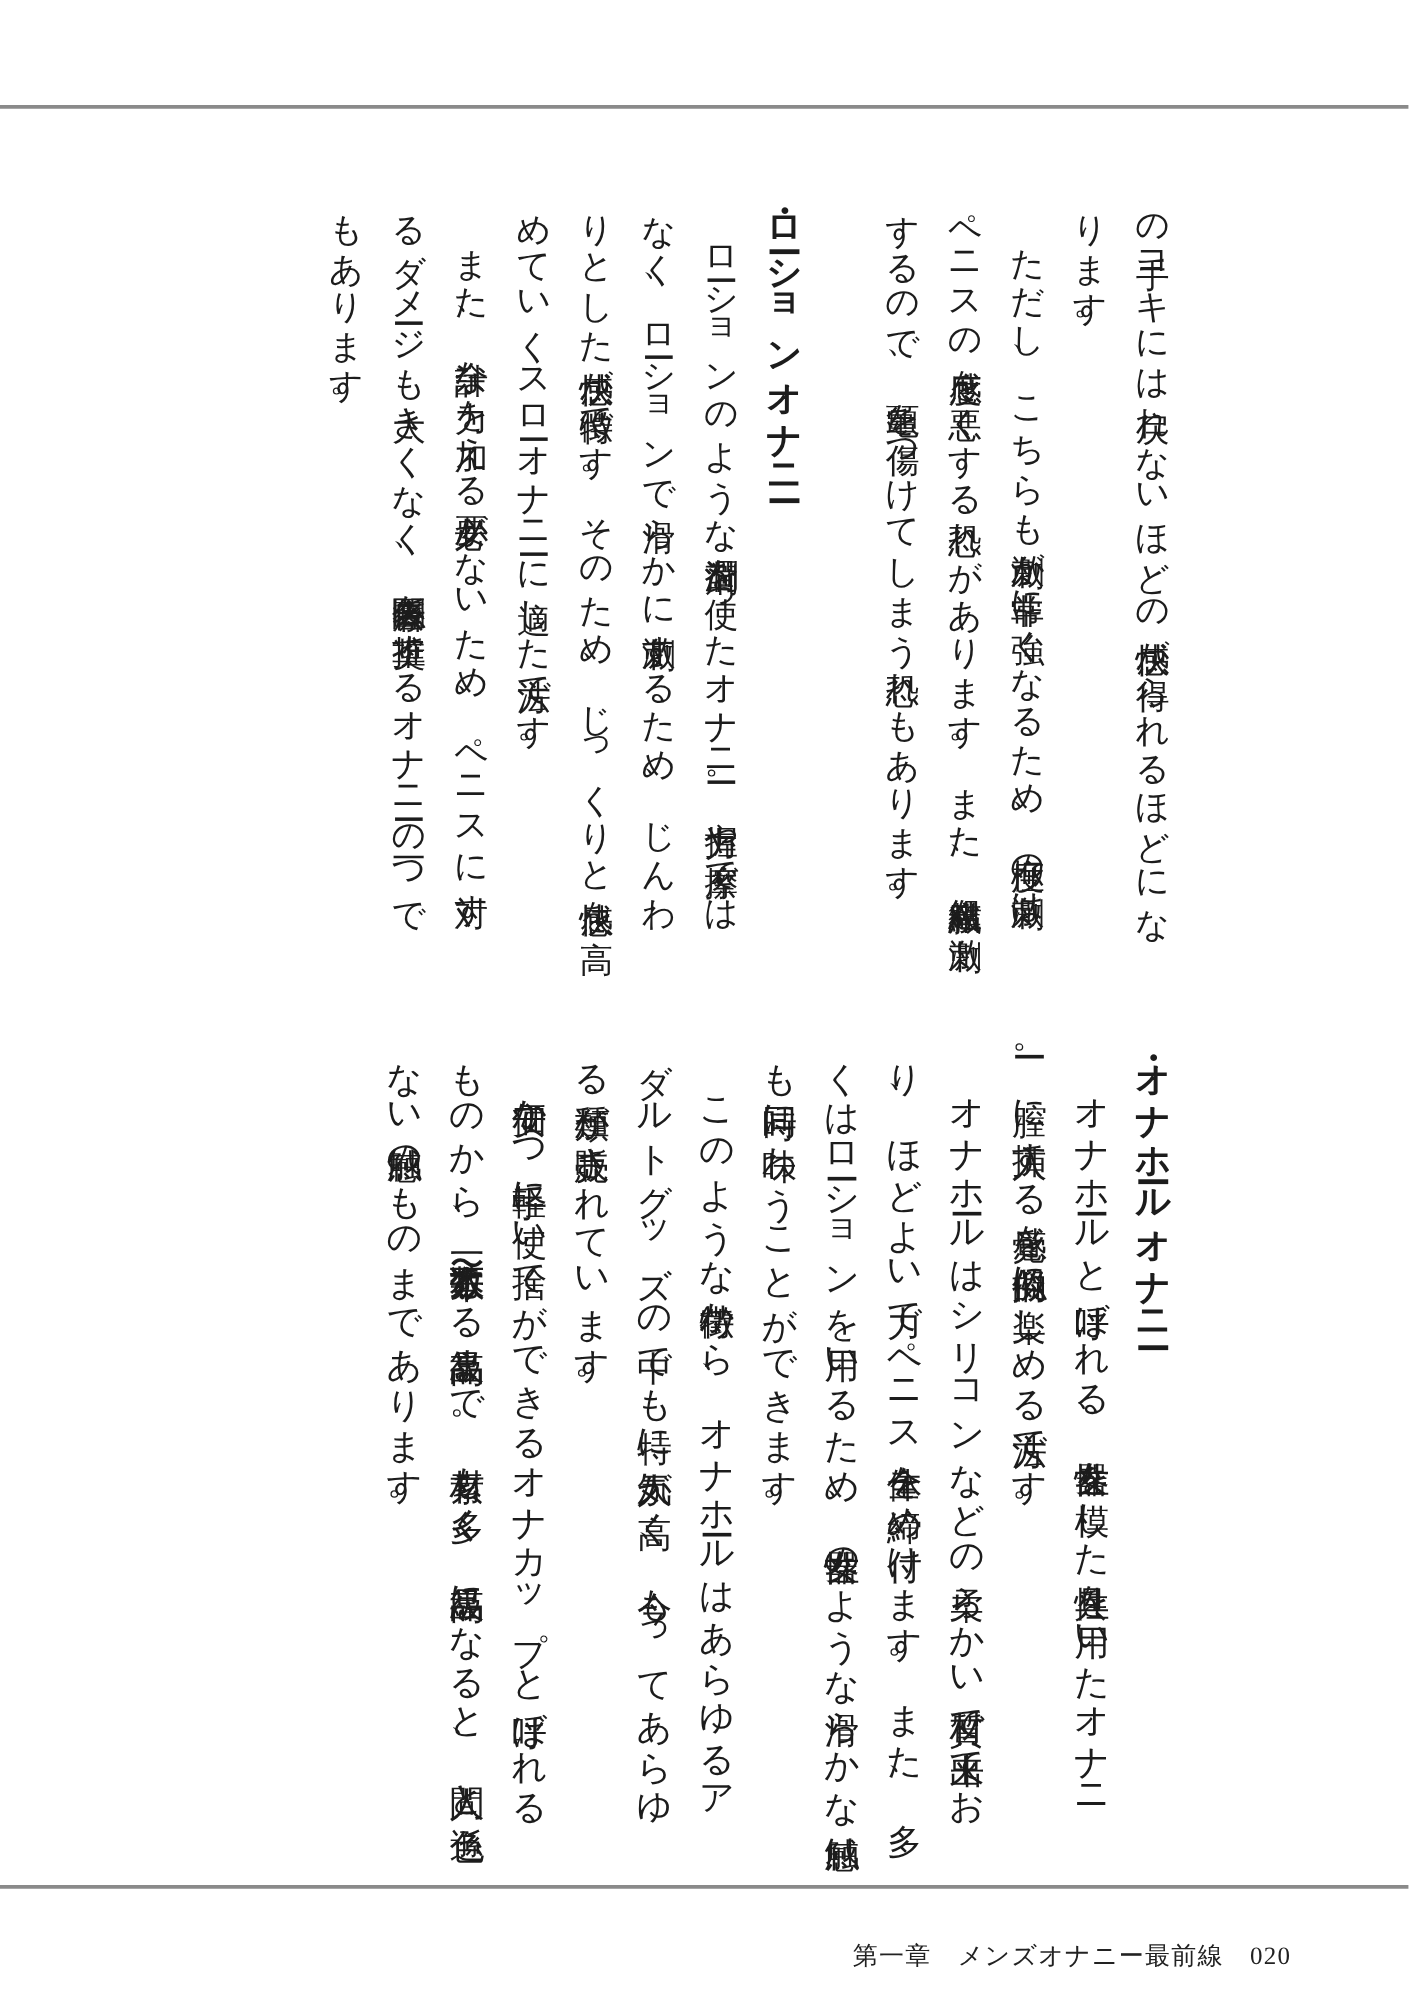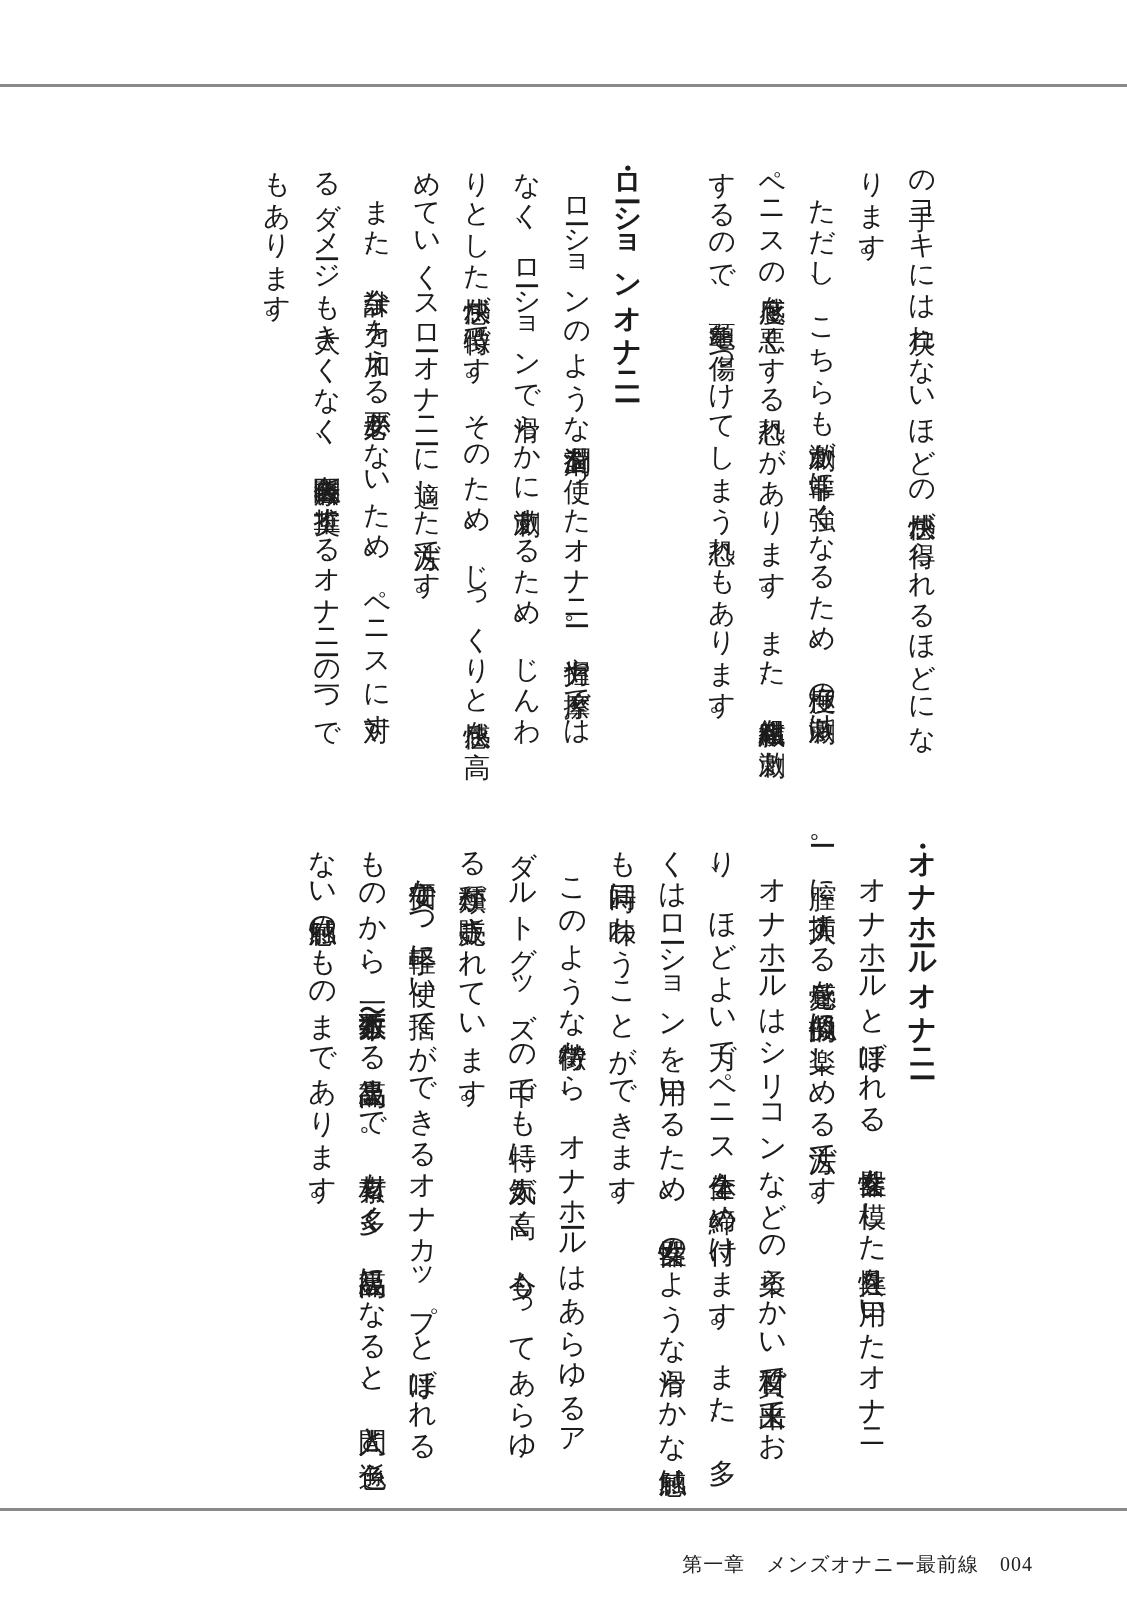--- a/index.html
+++ b/index.html
@@ -94,16 +94,16 @@
     <h3>・オナホールオナニー</h3>
     <p class="ind">オナホールと呼ばれる、女性器を模した性具を用いたオナニー。膣に挿入する感覚を擬似的に楽しめる方法です。</p>
     <p class="ind">オナホールはシリコンなどの柔らかい材質で出来ており、ほどよい力でペニス全体を締め付けます。また、多くはローションを用いるため、女性器のような滑らかな感触も同時に味わうことができます。</p>
     <p class="ind">このような特徴から、オナホールはあらゆるアダルトグッズの中でも特に人気が高く、今もってあらゆる種類が販売されています。</p>
     <p class="ind">安価かつ手軽に使い捨てができるオナカップと呼ばれるものから、一本数千〜数万する高級品まで。素材も多く、高級品になると、人間と遜色ない感触のものまであります。</p>
   </div>
 
   <div class="rule rule-bottom"></div>
 
   <div class="footer">
-    <span>第一章　メンズオナニー最前線　004</span>
+    <span>第一章　メンズオナニー最前線　020</span>
   </div>
 
 </div>
 
 </body></html>

